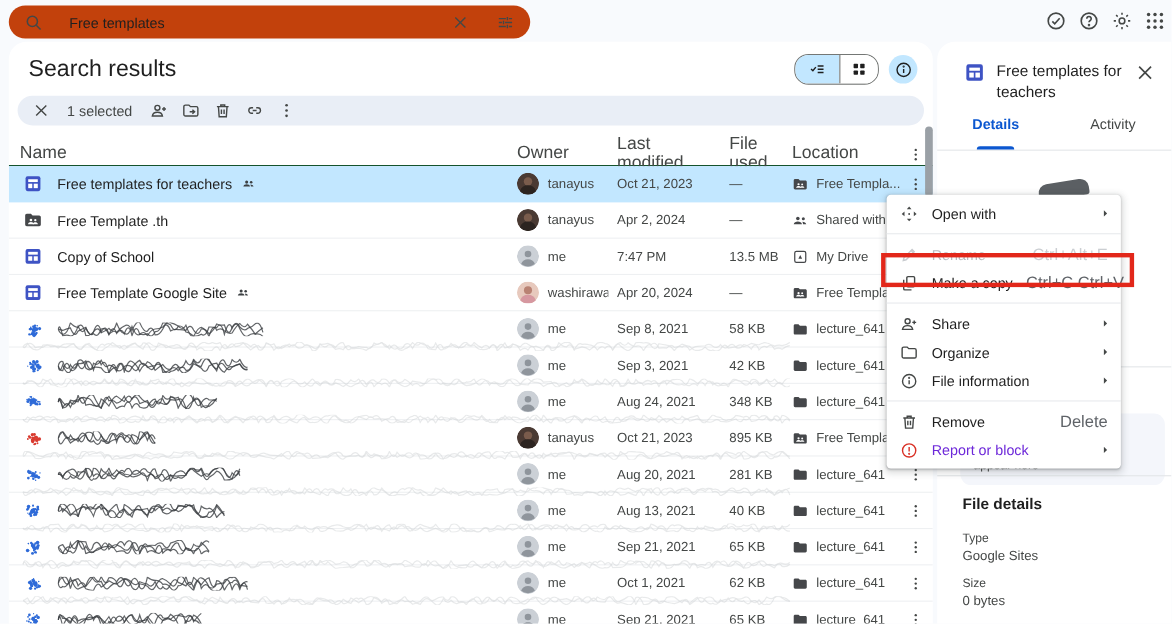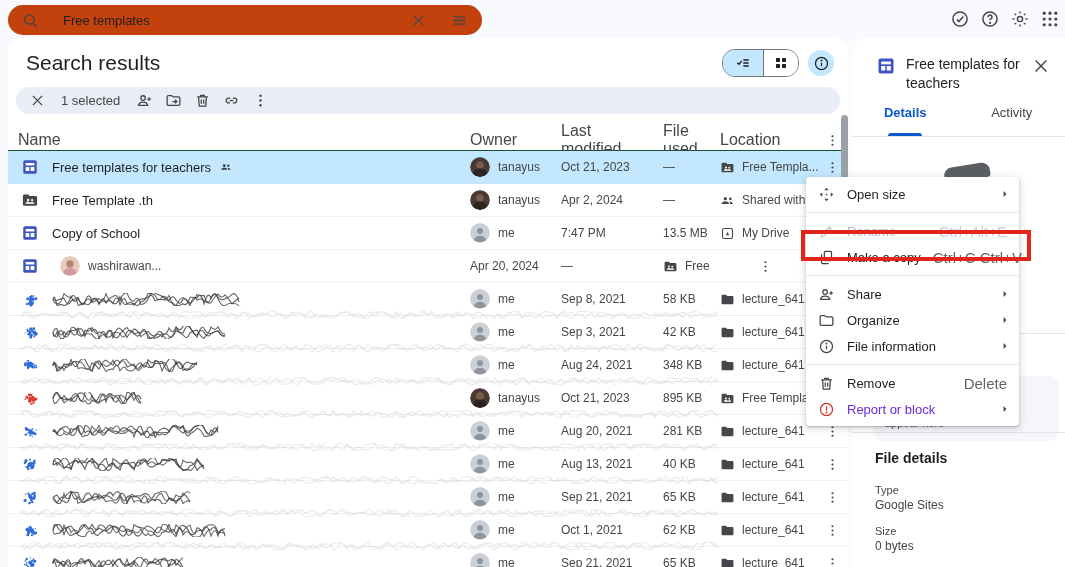--- a/index.html
+++ b/index.html
@@ -413,20 +413,31 @@
         </div>
       </div>
       <div class="row grid-cols">
         <div class="cell c-icon">
           <span class="ic ">
             <svg viewBox="0 0 24 24">
               <rect x="3" y="3" width="18" height="18" rx="2.5" fill="#3E53C4"></rect>
               <rect x="6.2" y="6.6" width="11.6" height="3.4" fill="#fff"></rect>
               <rect x="6.2" y="12" width="4.9" height="5.4" fill="#fff"></rect>
               <rect x="12.9" y="12" width="4.9" height="5.4" fill="#fff"></rect>
+            </svg>
+          </span>
+        </div>
+        <div class="cell c-name">
+          <span class="fname">Free Template Google Site</span>
+          <span class="ic badge">
+            <svg viewBox="0 0 24 24" fill="#3C4043">
+              <circle cx="9" cy="9.5" r="2.4"></circle>
+              <path d="M3.8 16.5c.4-2.4 2.7-3.6 5.2-3.6s4.8 1.2 5.2 3.6z"></path>
+              <circle cx="16" cy="9.8" r="2"></circle>
+              <path d="M14.8 13.3c2.3.2 4.5 1.3 4.9 3.2h-4z"></path>
             </svg>
           </span>
         </div>
         <div class="cell c-owner">
           <span class="avatar">
             <svg viewBox="0 0 24 24">
               <circle cx="12" cy="12" r="12" fill="#E7C9BD"></circle>
               <circle cx="12" cy="9.5" r="4.4" fill="#B98273"></circle>
               <path d="M3.5 20.3a9 9 0 0 1 17 0 12 12 0 0 1-17 0z" fill="#D698A0"></path>
             </svg>
@@ -1215,21 +1226,21 @@
     <div class="mi">
       <span class="ic mic">
         <svg viewBox="0 0 24 24" fill="currentColor">
           <path d="M12 2.5l3 3.5H9z"></path>
           <path d="M12 21.5l3-3.5H9z"></path>
           <path d="M2.5 12l3.5-3v6z"></path>
           <path d="M21.5 12l-3.5-3v6z"></path>
           <rect x="10.8" y="10.8" width="2.4" height="2.4" rx="1.2"></rect>
         </svg>
       </span>
-      <span class="mlabel">Open size</span>
+      <span class="mlabel">Open with</span>
       <span class="ic marr">
         <svg viewBox="0 0 24 24" fill="currentColor">
           <path d="M9.5 7l5 5-5 5z"></path>
         </svg>
       </span>
     </div>
     <div class="mdiv"></div>
     <div class="mi dis">
       <span class="ic mic">
         <svg viewBox="0 0 24 24" fill="none" stroke="currentColor" stroke-width="1.8">

